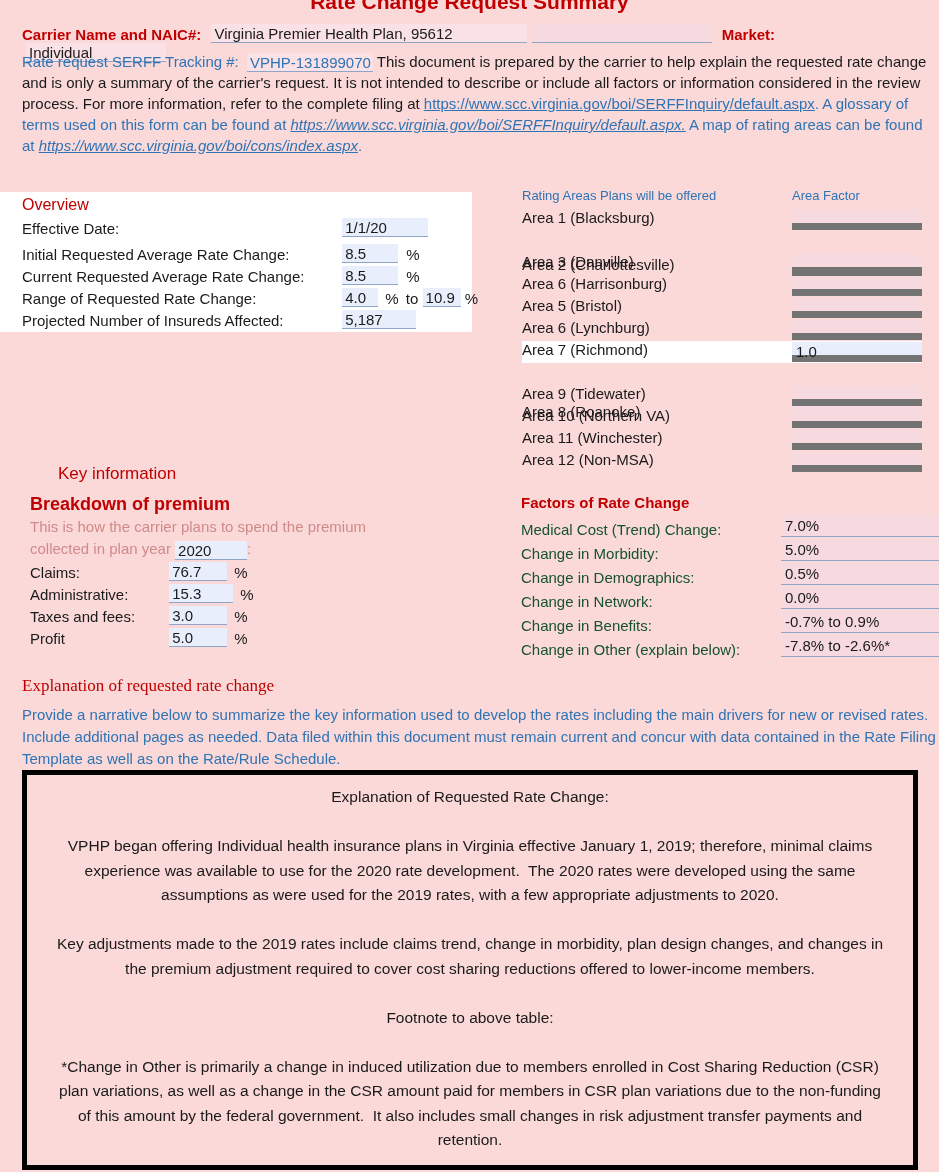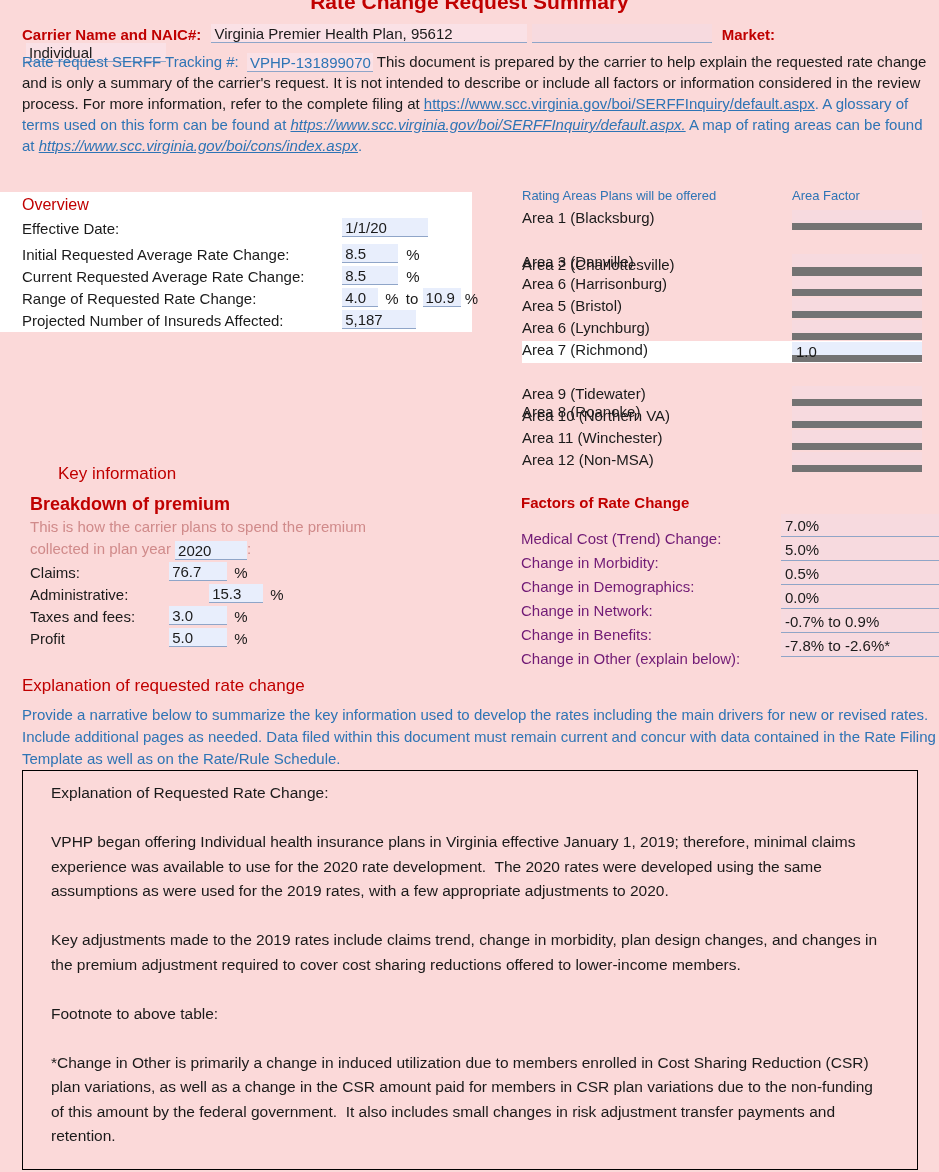--- a/index.html
+++ b/index.html
@@ -165,64 +165,66 @@
     font-size: 15px;
     font-weight: bold;
   }
   .f-row {
     position: absolute;
     left: 521px;
     width: 420px;
     height: 24px;
     font-size: 15px;
   }
-  .f-label { position: absolute; left: 0; top: 16px; color: #701a75; }
+  .f-label { position: absolute; left: 0; top: 7px; color: #14532d; }
   .f-val {
     position: absolute;
     left: 260px;
     top: 0px;
     width: 160px;
     height: 23px;
     border-bottom: 1px solid #8fa5c8;
     background: #f7dadf;
     box-sizing: border-box;
     padding: 1px 4px;
     line-height: 21px;
   }
   .expl-title {
     position: absolute;
     left: 22px;
     top: 676px;
     color: #c00000;
     font-size: 17px;
+    font-family: Liberation Serif, serif;
   }
   .expl-sub {
     position: absolute;
     left: 22px;
     top: 704px;
     width: 915px;
     color: #2e74b5;
     font-size: 15px;
     line-height: 22px;
   }
   .narrative {
     position: absolute;
     left: 22px;
     top: 770px;
     width: 896px;
     height: 400px;
-    border: 1px solid #000000;
+    border: 5px solid #000000;
     background: #fbd9d9;
     box-sizing: border-box;
     padding: 10px 28px;
     font-size: 15.5px;
     line-height: 24.5px;
     color: #1a1a1a;
     overflow: hidden;
     white-space: pre-wrap;
+    text-align: center;
   }
 </style>
 </head>
 <body>
 
 <div class="page">
 
   <div class="title">Rate Change Request Summary</div>
 
   <div class="hdr-row">
@@ -329,21 +331,21 @@
     <span class="fld" style="width:72px; background:#e8eefc; color:#1a1a1a;">2020</span><span>:</span>
   </div>
 
   <div class="bop-line" style="top:562px;">
     <span style="display:inline-block; width:135px;">Claims:</span>
     <span class="fld" style="width:58px; background:#e8eefc;">76.7</span>
     <span style="margin-left:3px;">%</span>
   </div>
   <div class="bop-line" style="top:584px;">
     <span style="display:inline-block; width:135px;">Administrative:</span>
-    <span class="fld" style="width:54px; background:#e8eefc;margin-left:40px;">15.3</span>
+    <span class="fld" style="width:64px; background:#e8eefc;">15.3</span>
     <span style="margin-left:3px;">%</span>
   </div>
   <div class="bop-line" style="top:606px;">
     <span style="display:inline-block; width:135px;">Taxes and fees:</span>
     <span class="fld" style="width:58px; background:#e8eefc;">3.0</span>
     <span style="margin-left:3px;">%</span>
   </div>
   <div class="bop-line" style="top:628px;">
     <span style="display:inline-block; width:135px;">Profit</span>
     <span class="fld" style="width:58px; background:#e8eefc;">5.0</span>

